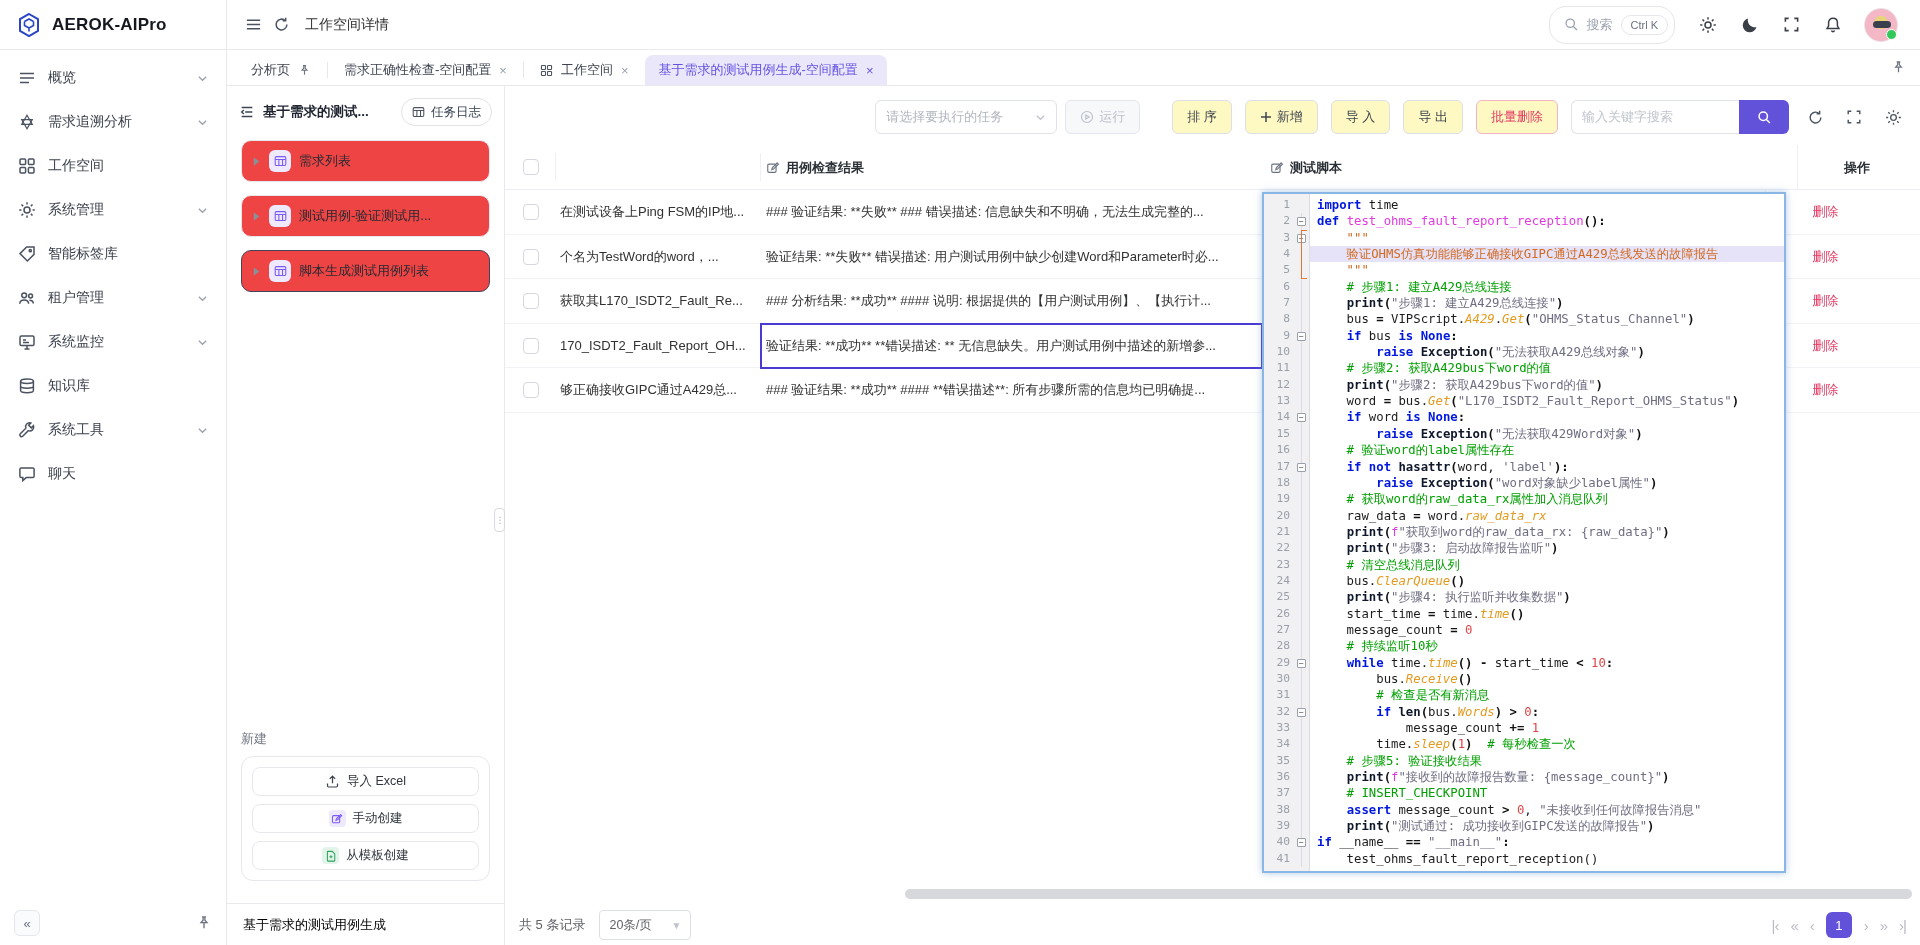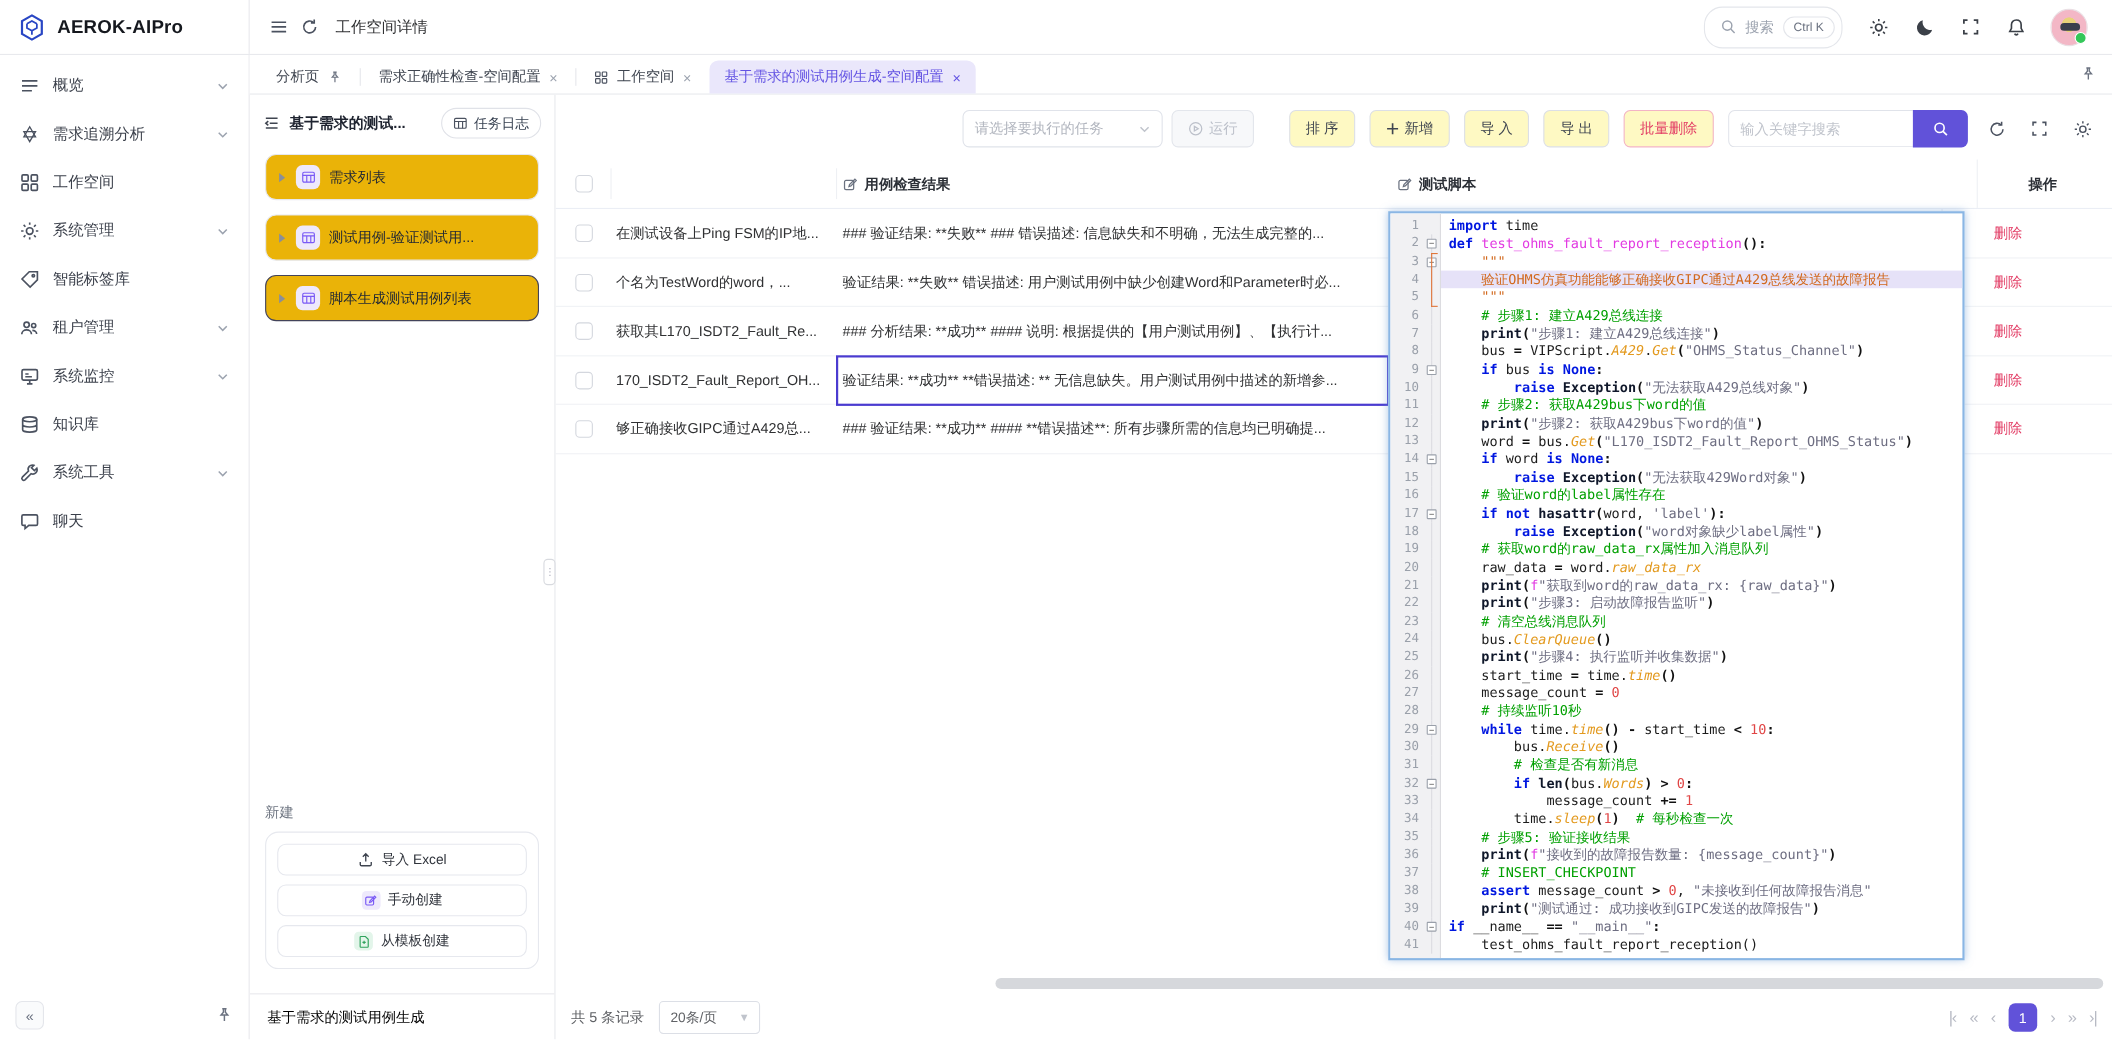--- a/index.html
+++ b/index.html
@@ -45,21 +45,21 @@
   .tabbar-right { margin-left:auto; margin-right:14px; align-self:center; color:#6b7280; cursor:pointer; }
 
   
   .panel { position:absolute; left:227px; top:86px; width:278px; bottom:0; border-right:1px solid #e8e9ed; background:#fff; z-index:9; }
   .panel-head { display:flex; align-items:center; gap:8px; padding:12px 12px 10px 12px; }
   .panel-head .pic { color:#3f4550; }
   .panel-title { flex:1; font-size:13.5px; font-weight:bold; color:#1f2430; white-space:nowrap; overflow:hidden; }
   .log-btn { display:flex; align-items:center; gap:6px; height:28px; border:1px solid #e0e2e8; border-radius:15px; padding:0 10px; font-size:12.5px; color:#374151; cursor:pointer; background:#fff; white-space:nowrap; }
   .log-btn .lic { color:#4b5260; }
   .tree { padding:4px 14px 0 14px; }
-  .tree-card { height:42px; border:1px solid #e6e8ee; border-radius:10px; display:flex; align-items:center; gap:8px; padding:0 10px; margin-bottom:13px; cursor:pointer; background:#eab308; }
+  .tree-card { height:42px; border:1px solid #e6e8ee; border-radius:10px; display:flex; align-items:center; gap:8px; padding:0 10px; margin-bottom:13px; cursor:pointer; background:#ef4444; }
   .tree-card.selected { border:1.5px solid #43445a; }
   .tree-card .caret { color:#8a8f98; }
   .chip { width:22px; height:22px; border-radius:6px; background:#eee9fc; display:flex; align-items:center; justify-content:center; color:#7a5af5; flex:none; }
   .chip.green { background:#e3f5ea; color:#2fa35c; }
   .tree-card .tlb { font-size:13px; color:#252a33; white-space:nowrap; overflow:hidden; }
   .panel-new { position:absolute; left:0; right:0; bottom:64px; padding:0 14px; }
   .new-label { font-size:13px; color:#6f7682; margin-bottom:8px; }
   .new-card { border:1px solid #e6e8ee; border-radius:12px; padding:10px; }
   .action-btn { height:29px; border:1px solid #e6e8ee; border-radius:8px; display:flex; align-items:center; justify-content:center; gap:7px; font-size:12.5px; color:#30343c; margin-bottom:8px; cursor:pointer; background:#fff; }
   .action-btn:last-child { margin-bottom:0; }
@@ -67,21 +67,21 @@
   .panel-foot { position:absolute; left:0; right:0; bottom:0; height:42px; border-top:1px solid #e8e9ed; display:flex; align-items:center; padding:0 16px; font-size:13px; color:#000000; white-space:nowrap; overflow:hidden; }
   .divider-grip { position:absolute; left:494px; top:508px; width:11px; height:24px; background:#fff; border:1px solid #d8dadf; border-radius:4px; z-index:30; display:flex; align-items:center; justify-content:center; color:#aab; font-size:9px; letter-spacing:-1px; cursor:col-resize; }
 
   
   .main { position:absolute; left:505px; top:86px; right:0; bottom:0; background:#fff; }
   .toolbar { position:absolute; top:9px; left:0; right:0; height:44px; display:flex; align-items:center; justify-content:flex-end; gap:13px; padding:0 14px; }
   .task-select { width:182px; height:34px; border:1px solid #e0e3ea; border-radius:6px; display:flex; align-items:center; justify-content:space-between; padding:0 10px; font-size:13px; color:#b2b6bf; cursor:pointer; }
   .btn { height:34px; border:1px solid #dcdfe6; border-radius:6px; background:#fef9c3; display:flex; align-items:center; justify-content:center; gap:5px; padding:0 14px; font-size:13px; color:#3f4550; cursor:pointer; white-space:nowrap; }
   .btn.disabled { background:#f7f8fa; border-color:#e3e6ec; color:#bcc0ca; }
   .btn.danger { color:#e23a63; border-color:#f3b4c5; }
-  .searchbox { display:flex; align-items:center; height:38px; }
+  .searchbox { display:flex; align-items:center; height:38px;font-family:Liberation Serif, serif; }
   .searchbox input { height:34px; width:168px; border:1px solid #e0e3ea; border-right:none; border-radius:6px 0 0 6px; padding:0 10px; font-size:13px; color:#303133; outline:none; font-family:inherit; }
   .searchbox input::placeholder { color:#c0c4cc; }
   .search-btn { width:50px; height:34px; background:#6152d9; border-radius:0 6px 6px 0; display:flex; align-items:center; justify-content:center; color:#fff; cursor:pointer; }
   .tool-ic { color:#4b5260; cursor:pointer; display:flex; align-items:center; justify-content:center; width:26px; }
 
   
   .thead { position:absolute; top:59px; left:0; right:0; height:45px; border-bottom:1px solid #ebeef5; background:#fff; }
   .th { position:absolute; top:0; height:45px; display:flex; align-items:center; gap:6px; font-size:13px; font-weight:bold; color:#2b2f36; }
   .th .eic { color:#6b7280; }
   .col-line { position:absolute; top:8px; bottom:8px; width:1px; background:#eef0f4; }

